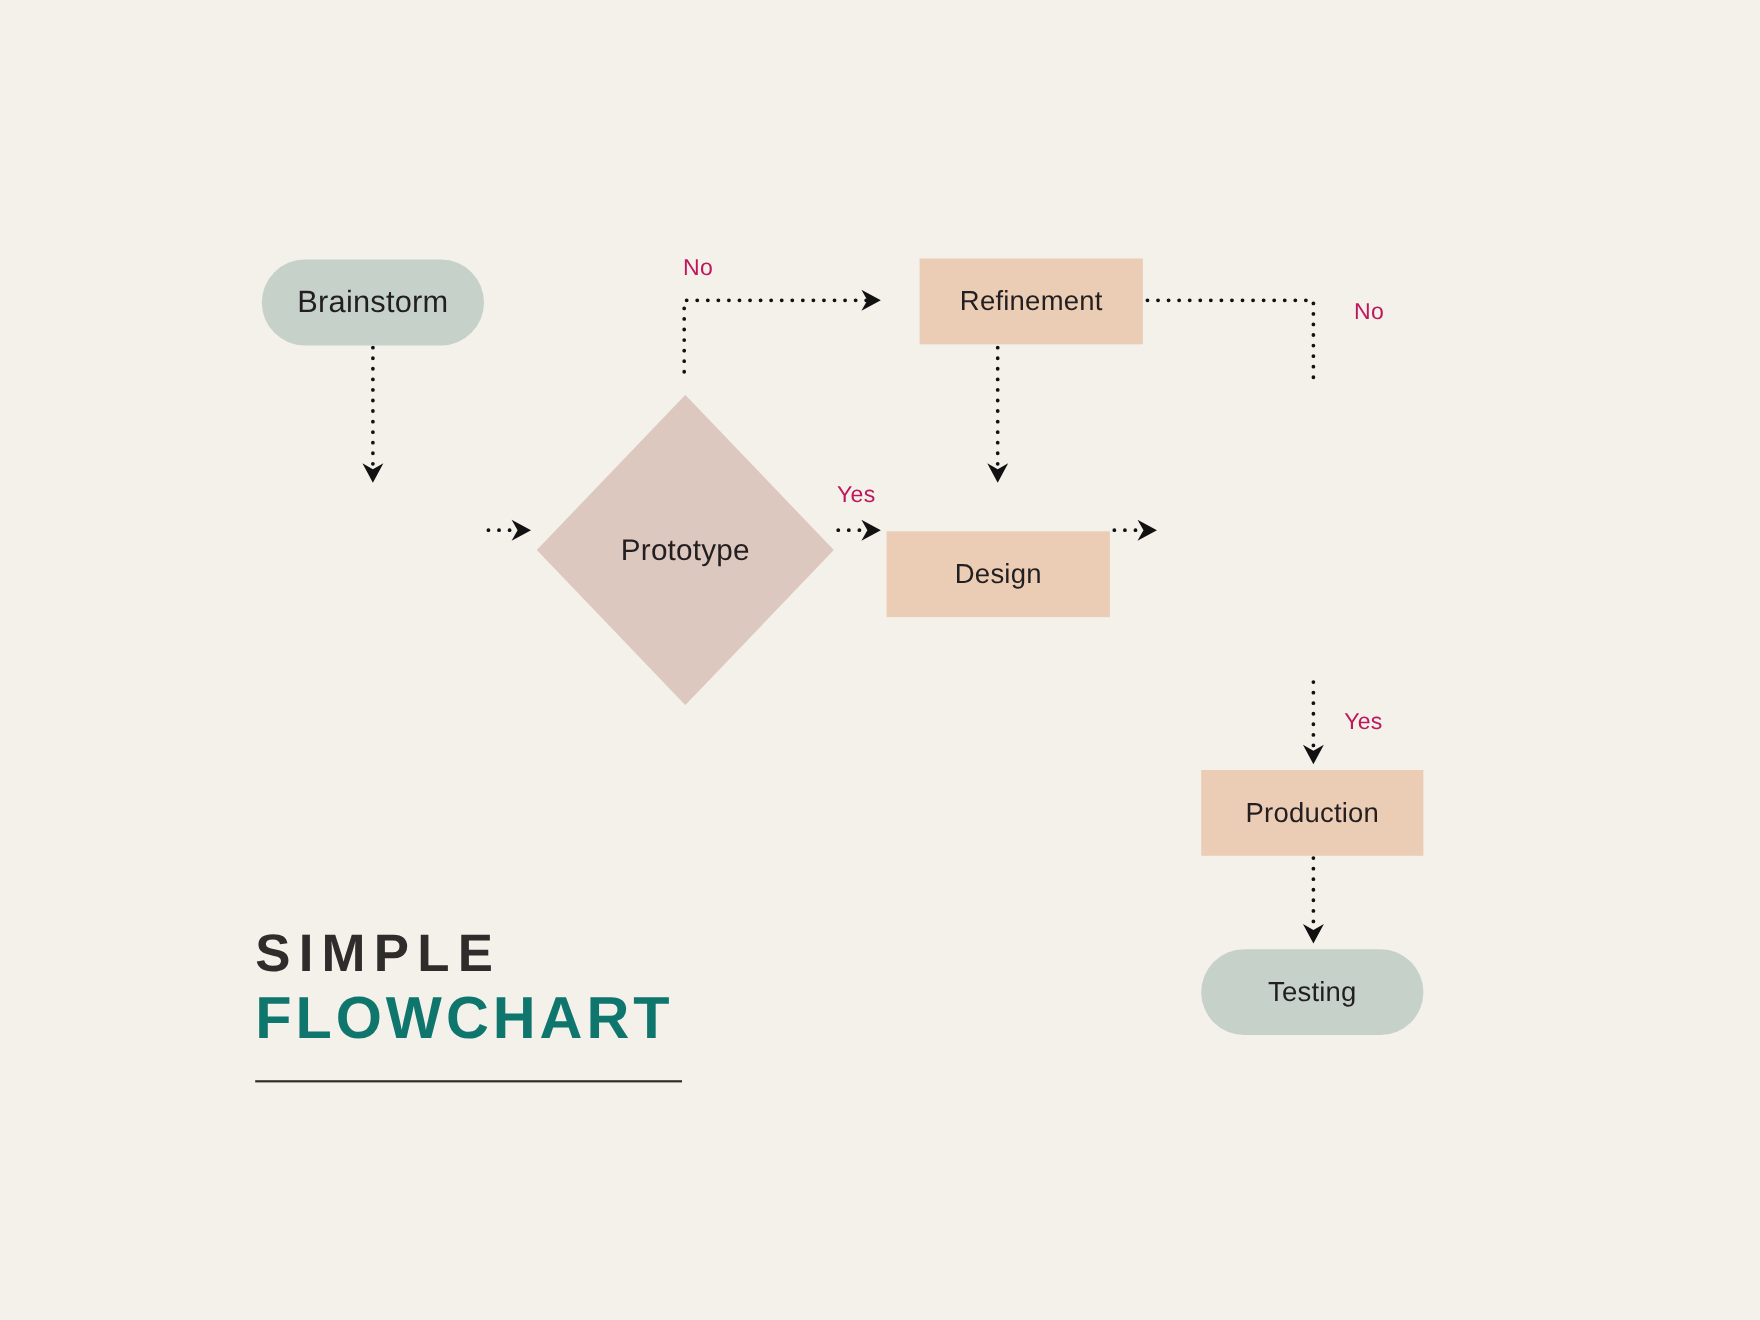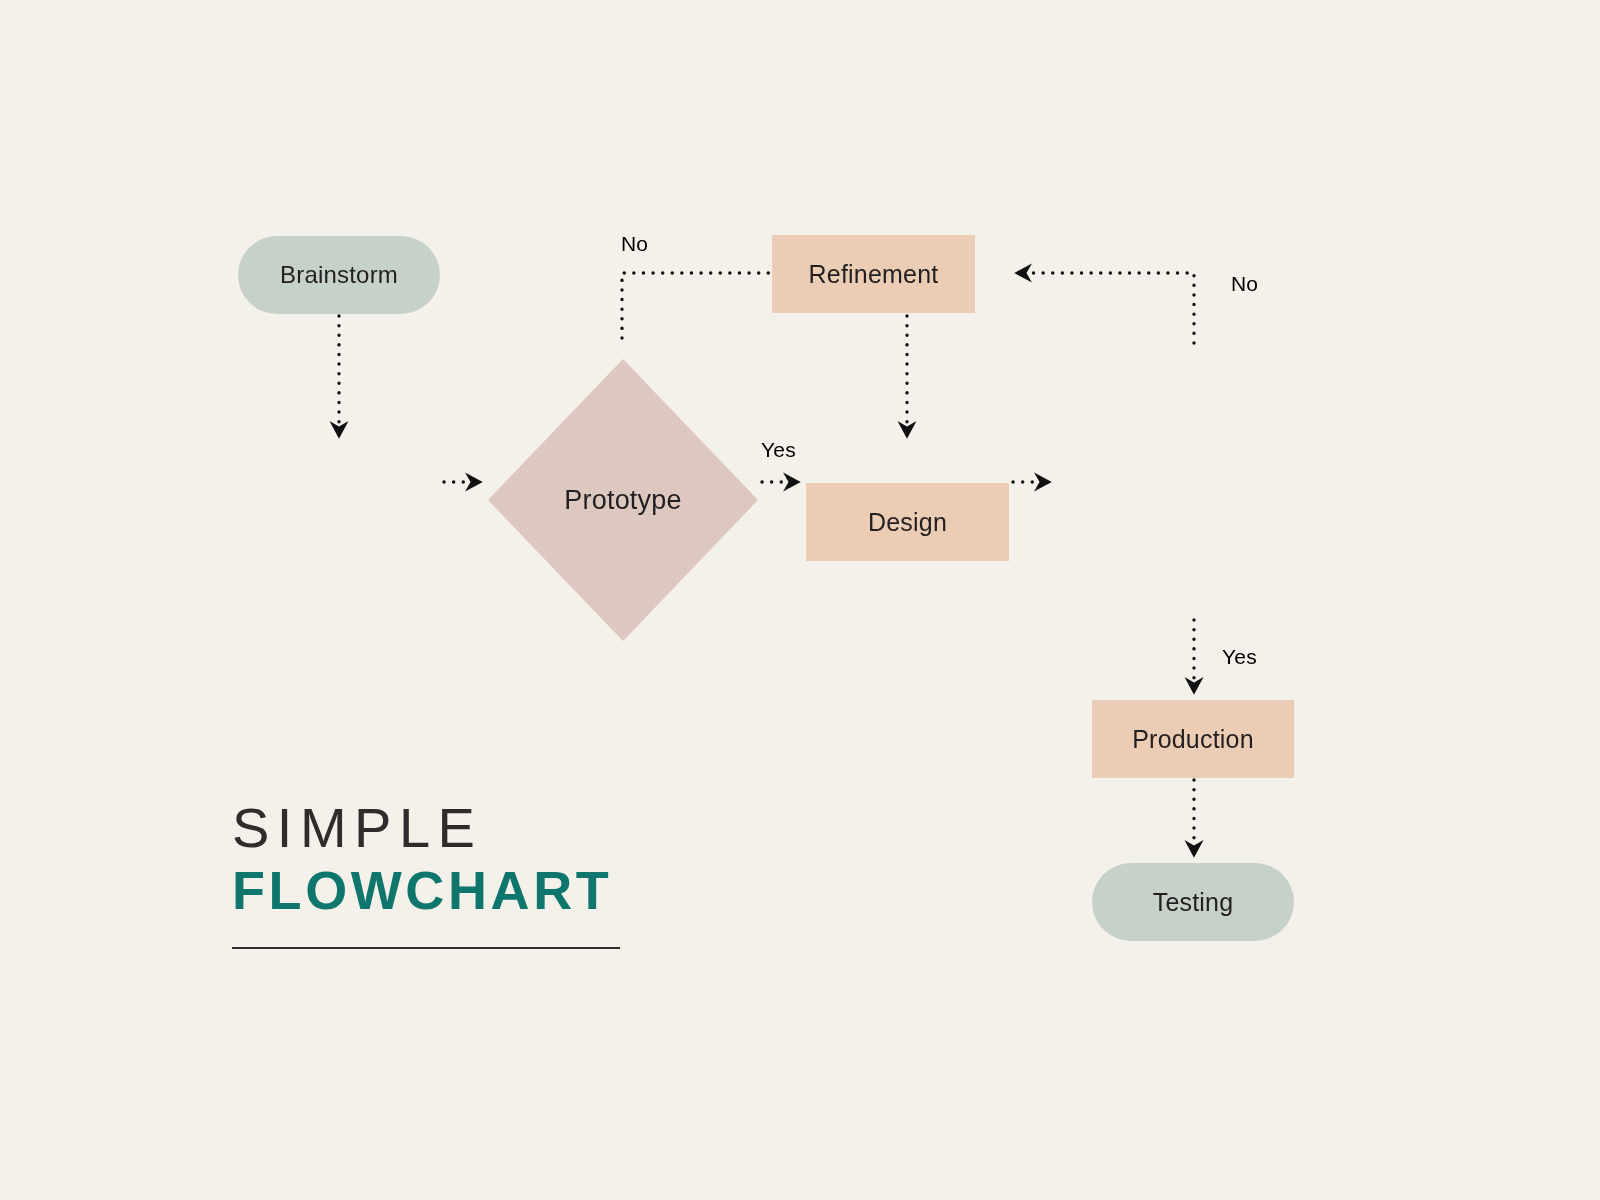--- a/index.html
+++ b/index.html
@@ -61,41 +61,42 @@
     top: 50%;
     width: 100%;
     height: 100%;
     transform: translate(-50%, -50%);
     z-index: 1;
   }
 
   
   .edge-label {
     position: absolute;
-    color: #000000;
+    color: #be185d;
     font-size: 21px;
     font-family: "Liberation Sans", sans-serif;
     letter-spacing: 0.2px;
     white-space: nowrap;
   }
 
   
   #title-block {
     position: absolute;
     left: 232px;
     top: 798px;
     width: 520px;
   }
   #title-line-1 {
-    font-size: 56px;
-    font-weight: 400;
+    font-size: 48px;
+    font-weight: 700;
     letter-spacing: 7.5px;
     color: #2f2d2b;
     line-height: 1.08;
     font-family: "Liberation Sans", sans-serif;
+    margin-top: 44px;
   }
   #title-line-2 {
     font-size: 54px;
     font-weight: 700;
     letter-spacing: 3.6px;
     color: #0f766e;
     line-height: 1.12;
     margin-top: 2px;
     font-family: "Liberation Sans", sans-serif;
   }
@@ -133,33 +134,33 @@
       <path d="M1013,482 L1047,482"></path>
 
       <path d="M1194,343 L1194,273 L1019,273"></path>
 
       <path d="M1194,620 L1194,690"></path>
 
       <path d="M1194,780 L1194,853"></path>
     </g>
   </svg>
 
-  <div class="node node-terminal" style="left:238px; top:236px; width:202px; height:78px; background:#c6d2c9; font-size:24px;">
+  <div class="node node-terminal" style="left:238px; top:236px; width:202px; height:78px; background:#c6d2c9; font-size:28px;">
     <span class="node-label">Brainstorm</span>
   </div>
 
 
   <div class="node node-decision" style="left:488px; top:359px; width:270px; height:282px; font-size:27px;justify-content:center;">
     <svg class="diamond-shape" viewBox="0 0 100 100" preserveAspectRatio="none">
       <polygon points="50,0 100,50 50,100 0,50" fill="#ddc8c0"></polygon>
     </svg>
     <span class="node-label">Prototype</span>
   </div>
 
-  <div class="node node-process" style="left:772px; top:235px; width:203px; height:78px; background:#ebcdb6; font-size:25px;">
+  <div class="node node-process" style="left:836px; top:235px; width:203px; height:78px; background:#ebcdb6; font-size:25px;">
     <span class="node-label">Refinement</span>
   </div>
 
   <div class="node node-process" style="left:806px; top:443px; width:203px; height:78px; background:#ebcdb6; font-size:25px;margin-top:40px;">
     <span class="node-label">Design</span>
   </div>
 
 
   <div class="node node-process" style="left:1092px; top:700px; width:202px; height:78px; background:#ebcdb6; font-size:25px;">
     <span class="node-label">Production</span>

